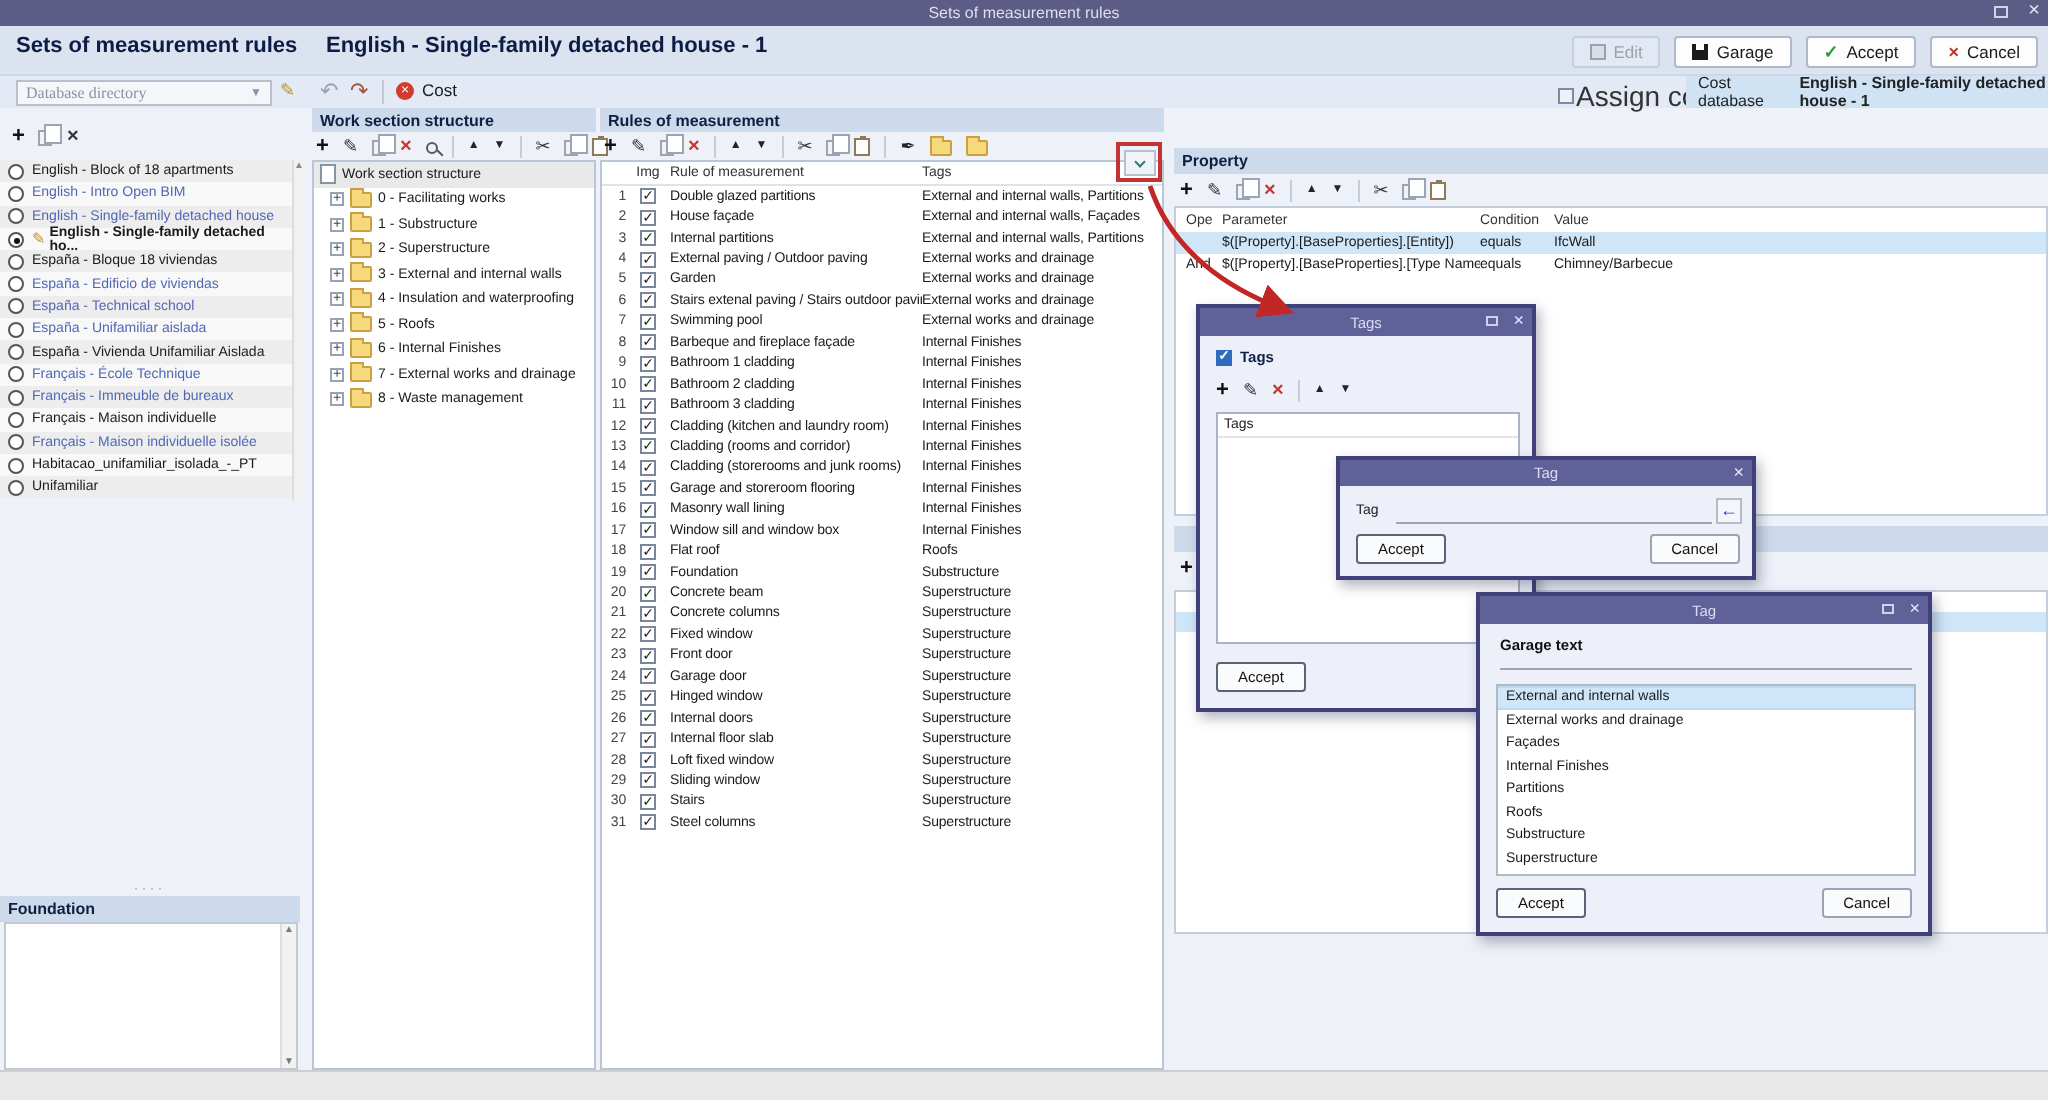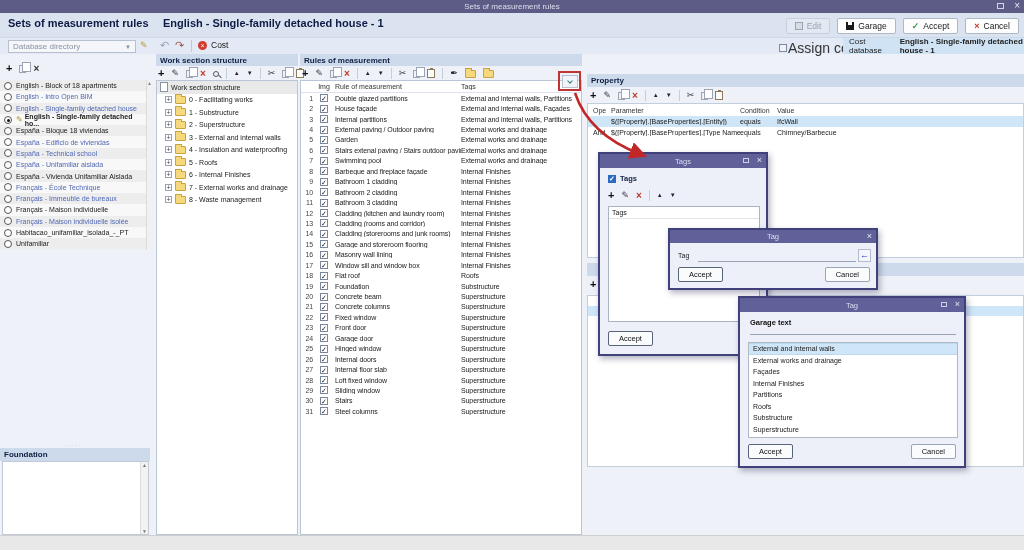--- a/index.html
+++ b/index.html
@@ -24,21 +24,21 @@
           border-radius:2px; font-size:8.5px; padding:2px 8px; height:16px; color:#1a1a1a;
           font-family:"Liberation Sans",sans-serif; }
   .hbtn.disabled { background:#e3e9f3; color:#9aa2b0; border-color:#c6cfdc; }
   .ck-green { color:#2e9e3e; font-weight:bold; font-size:9px; }
   .x-red { color:#c0392b; font-weight:bold; font-size:9px; }
   .ico-floppy { width:8px; height:8px; background:#1a1a1a; position:relative; display:inline-block; }
   .ico-floppy::after { content:""; position:absolute; left:2px; top:0; width:4px; height:3px; background:#fff; }
   .ico-pages { width:8px; height:8px; border:1px solid #9aa2b0; background:#d8dee8; display:inline-block; }
 
   .db-combo { left:8px; top:40px; width:128px; height:13px; background:#f4f6fa; border:1px solid #b6c0ce;
-              color:#8a93a3; font-size:8px; display:flex; align-items:center; padding:0 4px; }
+              color:#8a93a3; font-size:8px; display:flex; align-items:center; padding:0 4px;font-family:Liberation Serif, serif; }
   .db-combo .carr { margin-left:auto; font-size:6px; color:#8a93a3; }
   .pencil { color:#b8952f; font-size:9px; }
   .undo { left:160px; top:39px; font-size:11px; color:#98a2b6; }
   .redo { left:175px; top:39px; font-size:11px; color:#a05540; }
   .tsep { left:191px; top:40px; width:1px; height:12px; background:#c0c9d7; }
   .checkbtn { left:198px; top:40px; display:flex; align-items:center; gap:4px; font-size:8.5px; color:#1a1a1a; }
   .errdot { width:9px; height:9px; border-radius:50%; background:#d23b2f; color:#fff; font-size:7px;
             line-height:9px; text-align:center; display:inline-block; }
   .assignbtn { left:778px; top:39px; display:flex; align-items:center; gap:1px; font-size:14px;
                color:#333; background:transparent; border:1px solid transparent; }

